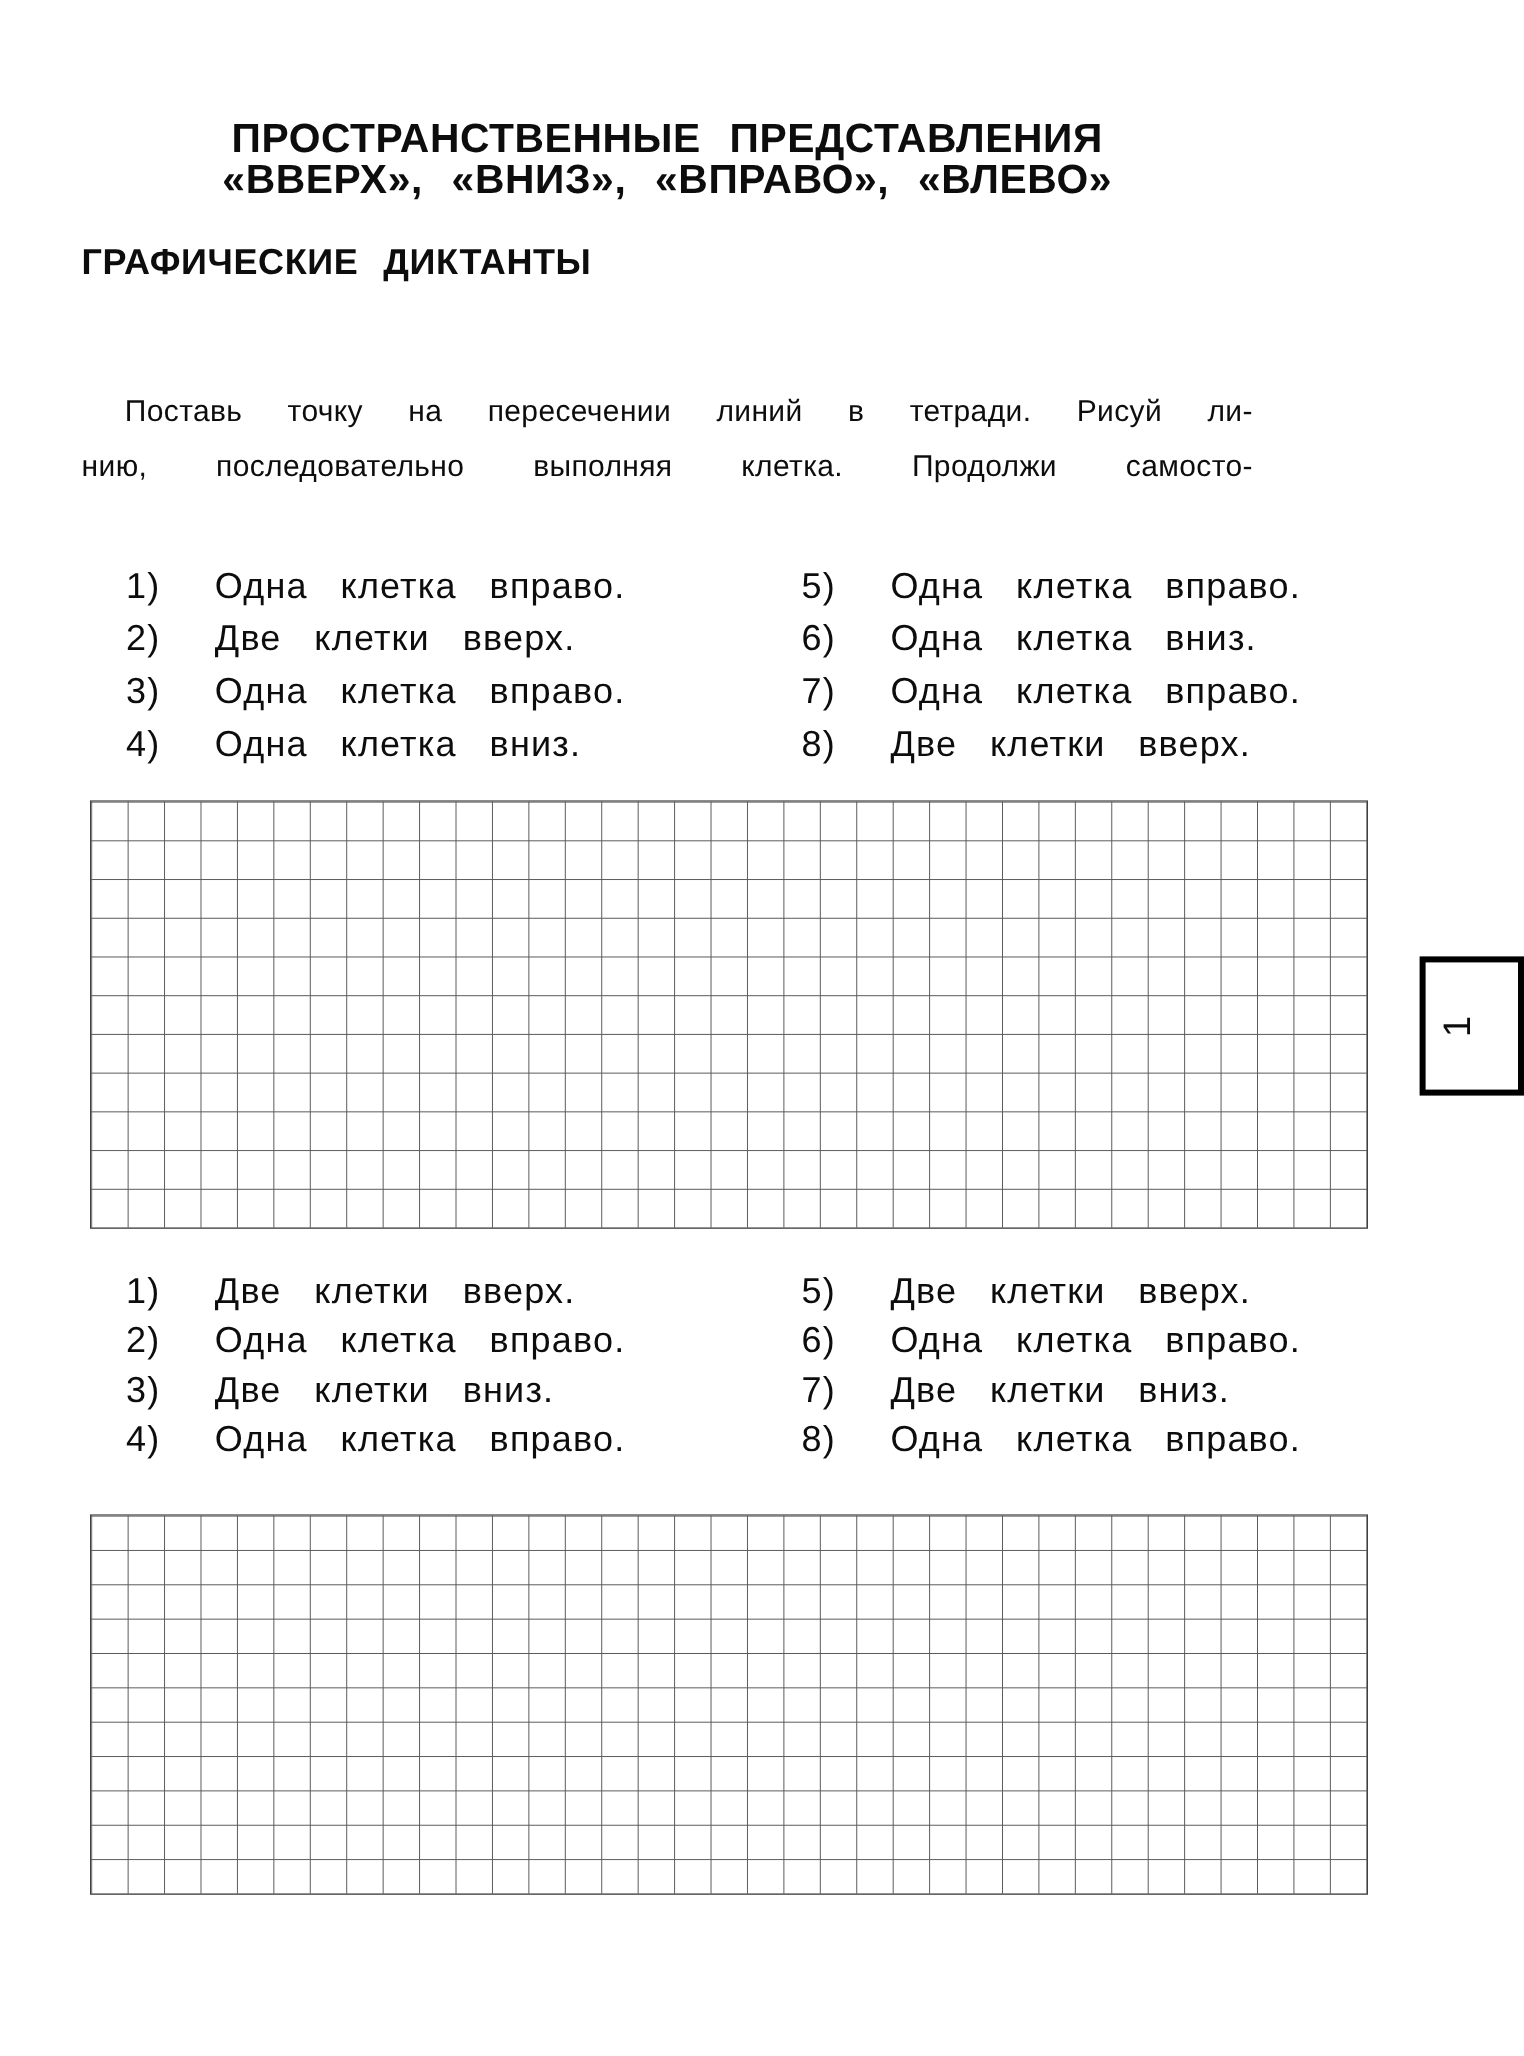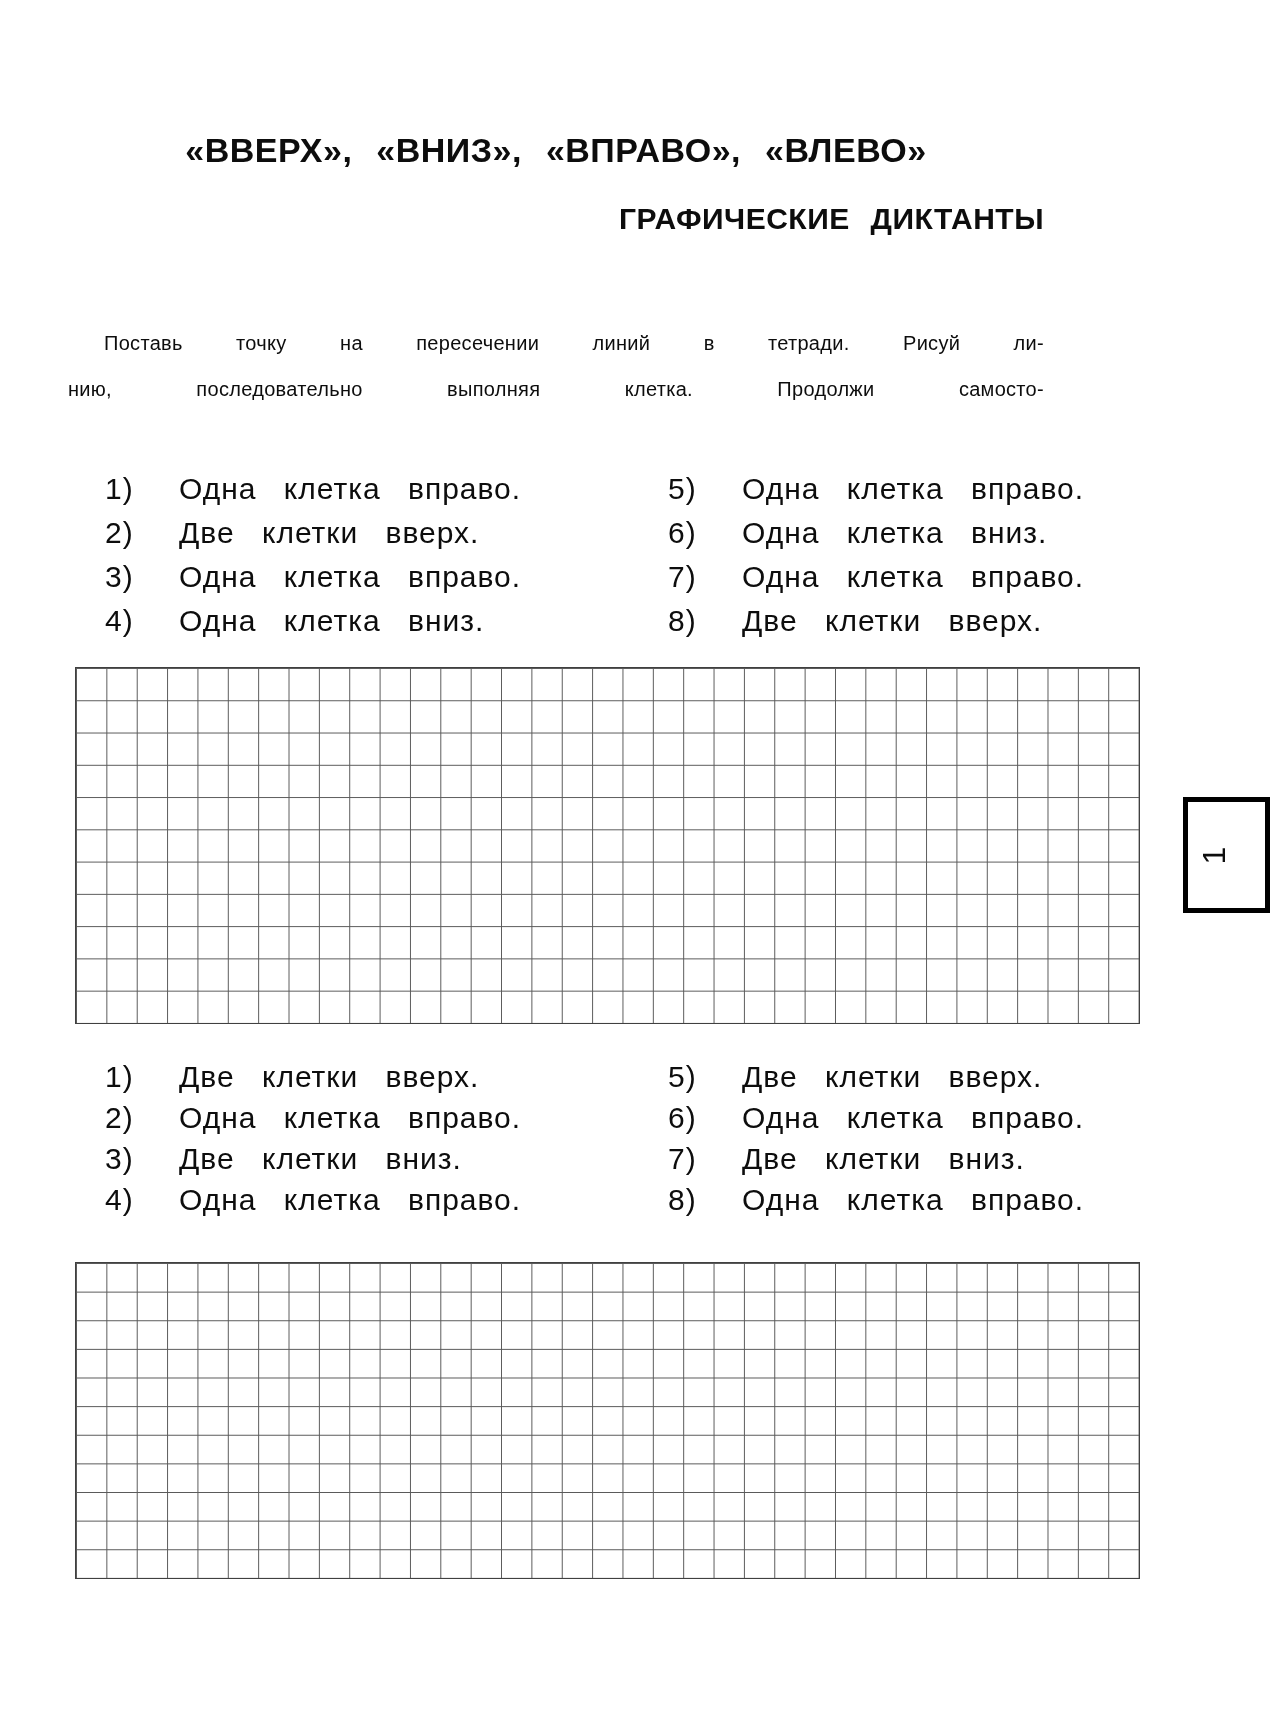--- a/index.html
+++ b/index.html
@@ -15,27 +15,27 @@
     position:absolute;left:68px;width:976px;
     text-align:center;font-weight:bold;
     font-size:34px;line-height:42px;
     word-spacing:14px;letter-spacing:0.5px;
     white-space:nowrap;
   }
   .title-1{top:95px;}
   .title-2{top:129px;}
   .subtitle{
     position:absolute;left:68px;width:976px;top:199px;
-    text-align:right;font-weight:bold;
+    text-align:left;font-weight:bold;
     font-size:30px;line-height:40px;
     word-spacing:12px;letter-spacing:0.5px;
   }
   .intro{
     position:absolute;left:68px;top:320px;width:976px;
-    font-size:20px;line-height:46px;letter-spacing:0.3px;
+    font-size:25px;line-height:46px;letter-spacing:0.3px;
   }
   .intro-line{min-height:46px;}
   .intro-just{text-align:justify;text-align-last:justify;}
   .intro-l1{text-indent:36px;}
   .task{
     position:absolute;left:105px;display:flex;
     font-size:30px;letter-spacing:1px;
   }
   .task-1{top:472px;}
   .task-2{top:1060px;}
@@ -69,20 +69,21 @@
   .page-number-box .pnum{
     font-size:32px;
     transform:translateX(-12px) rotate(-90deg);
   }
 </style>
 </head>
 <body>
 
 <div class="page" style="--text: #0d0d0d; --grid-line: #595959; --grid-border: #404040;">
 
+  <div class="title title-1">ПРОСТРАНСТВЕННЫЕ ПРЕДСТАВЛЕНИЯ</div>
   <div class="title title-2">«ВВЕРХ», «ВНИЗ», «ВПРАВО», «ВЛЕВО»</div>
   <div class="subtitle">ГРАФИЧЕСКИЕ ДИКТАНТЫ</div>
 
   <div class="intro">
     <div class="intro-line intro-just intro-l1">Поставь точку на пересечении линий в тетради. Рисуй ли-</div>
     <div class="intro-line intro-just">нию, последовательно выполняя клетка. Продолжи самосто-</div>
   </div>
 
   <div class="task task-1">
       <div class="task-col">

